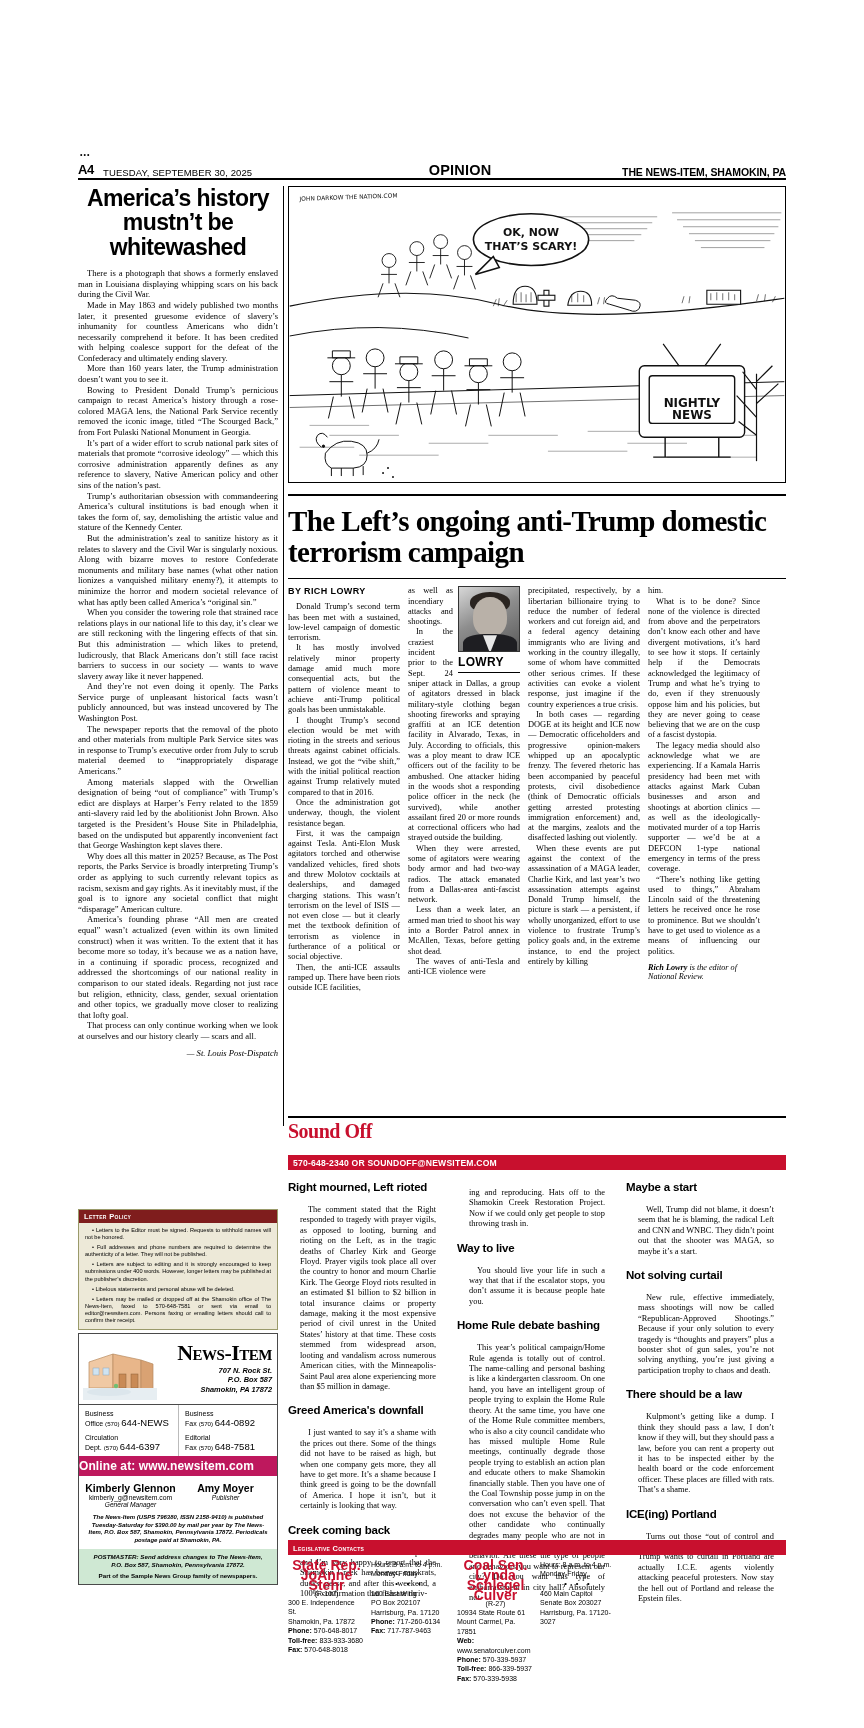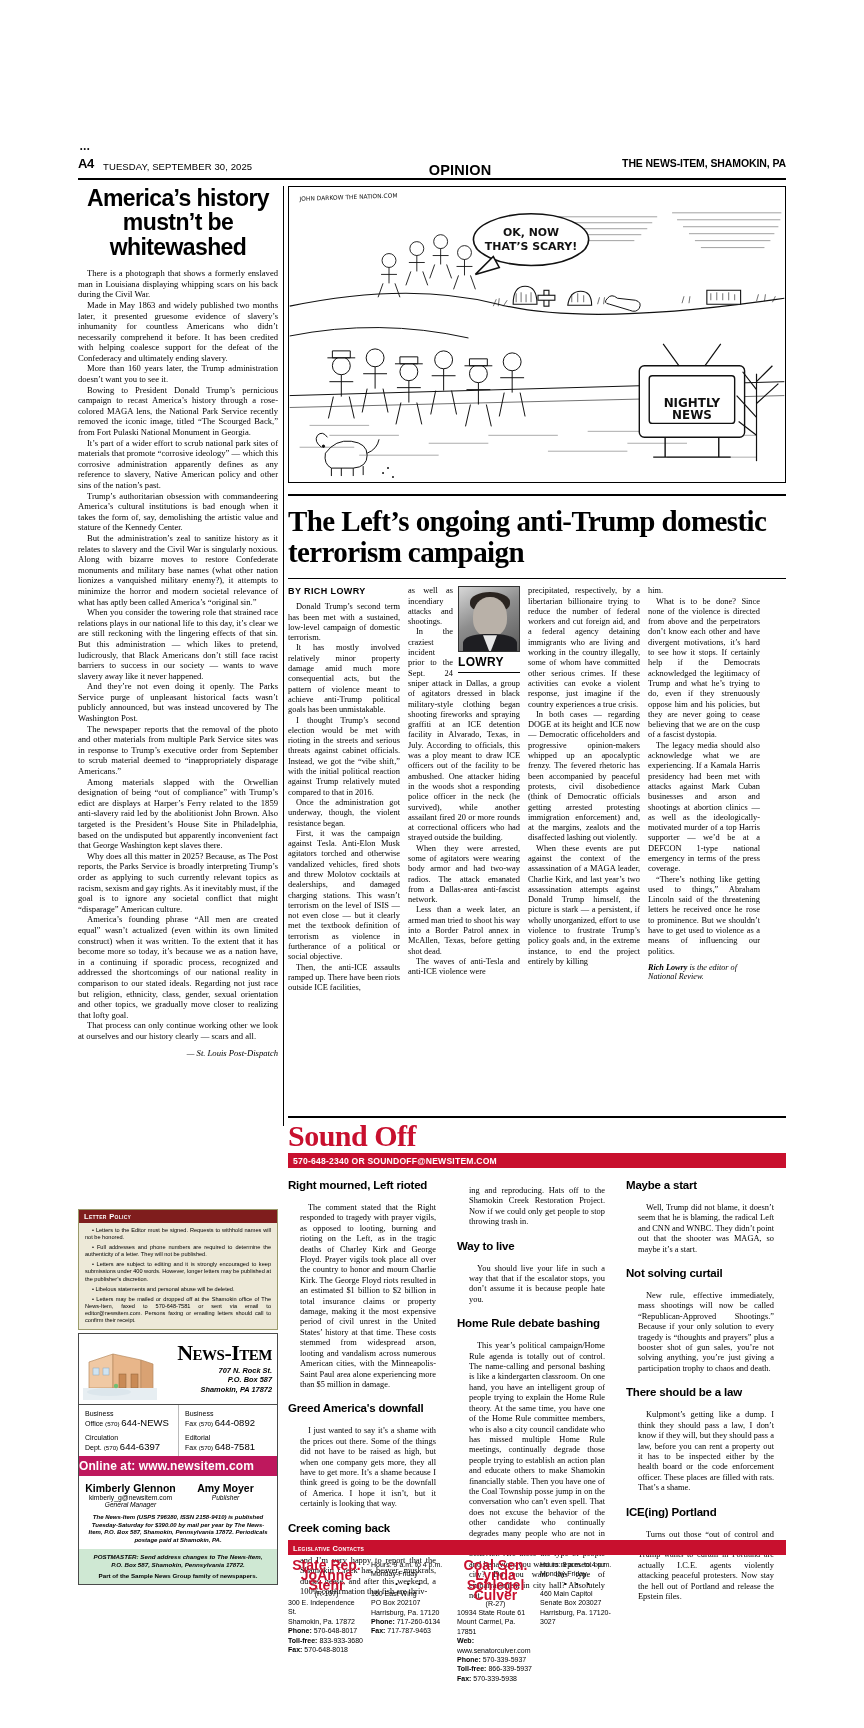--- a/index.html
+++ b/index.html
@@ -10,21 +10,21 @@
     font-family:"Liberation Serif", serif;
     color:#000;
     position:relative;
     overflow:hidden;
   }
   .page { position:relative; width:864px; height:1728px; padding:0; }
 
   
   .masthead {
     position:absolute; left:78px; top:148px; width:708px; height:30px;
-    display:flex; align-items:center; justify-content:space-between;
+    display:flex; align-items:flex-end; justify-content:space-between;
     font-family:"Liberation Sans", sans-serif;
     gap:47px;
   }
   .mh-left { display:flex; align-items:flex-end; gap:9px; }
   .mh-page { font-weight:bold; font-size:13px; letter-spacing:-0.3px; }
   .mh-dots { font-size:7px; letter-spacing:1px; position:absolute; top:-9px; left:2px; }
   .mh-date { font-size:9.5px; letter-spacing:0.1px; }
   .mh-center { font-weight:bold; font-size:14.5px; letter-spacing:0.2px;
      position:absolute; left:50%; transform:translateX(-50%); bottom:0;margin-left:28px;}
   .mh-right { font-weight:bold; font-size:10.5px; letter-spacing:-0.1px; }
@@ -92,22 +92,22 @@
     font-family:"Liberation Sans", sans-serif; font-weight:bold; font-size:12px;
     letter-spacing:0.3px; padding-top:3px; border-bottom:1.5px solid #000; padding-bottom:3px;
   }
   .art-end { font-weight:bold; font-size:8.2px; font-style:italic; }
   .art-end span { font-weight:normal; }
 
   
   .soundoff { position:absolute; left:288px; top:1116px; width:498px; }
   .so-rule { height:2px; background:#000; }
   .so-title {
-    font-family:"Liberation Serif", serif; font-weight:bold; font-size:30px;
-    color:#c8102e; letter-spacing:-0.5px; line-height:1; margin:3px 0 2px 0;
+    font-family:"Liberation Serif", serif; font-weight:bold; font-size:20px;
+    color:#c8102e; letter-spacing:-0.5px; line-height:1; margin:3px 0 14px 0;
   }
   .so-bar {
     background:#c8102e; color:#fff; font-family:"Liberation Sans", sans-serif;
     font-weight:bold; font-size:8.6px; letter-spacing:0.2px; padding:2.5px 5px;
   }
   .so-cols { display:flex; gap:9px; margin-top:6px; }
   .so-col { width:160px; }
   .so-h {
     font-family:"Liberation Sans", sans-serif; font-weight:bold;
     font-size:11.5px; margin:5px 0 3px 0; letter-spacing:-0.2px;
@@ -204,25 +204,25 @@
     <div class="edit-body" id="edit-body">
         <p>There is a photograph that shows a formerly enslaved man in Louisiana displaying whipping scars on his back during the Civil War.</p>
         <p>Made in May 1863 and widely published two months later, it presented gruesome evidence of slavery’s inhumanity for countless Americans who didn’t necessarily comprehend it before. It has been credited with helping coalesce support for the defeat of the Confederacy and ultimately ending slavery.</p>
         <p>More than 160 years later, the Trump administration doesn’t want you to see it.</p>
         <p>Bowing to President Donald Trump’s pernicious campaign to recast America’s history through a rose-colored MAGA lens, the National Park Service recently removed the iconic image, titled “The Scourged Back,” from Fort Pulaski National Monument in Georgia.</p>
         <p>It’s part of a wider effort to scrub national park sites of materials that promote “corrosive ideology” — which this corrosive administration apparently defines as any reference to slavery, Native American policy and other sins of the nation’s past.</p>
         <p>Trump’s authoritarian obsession with commandeering America’s cultural institutions is bad enough when it takes the form of, say, demolishing the artistic value and stature of the Kennedy Center.</p>
         <p>But the administration’s zeal to sanitize history as it relates to slavery and the Civil War is singularly noxious. Along with bizarre moves to restore Confederate monuments and military base names (what other nation lionizes a vanquished military enemy?), it attempts to minimize the horror and modern societal relevance of what has aptly been called America’s “original sin.”</p>
         <p>When you consider the towering role that strained race relations plays in our national life to this day, it’s clear we are still reckoning with the lingering effects of that sin. But this administration — which likes to pretend, ludicrously, that Black Americans don’t still face racist barriers to success in our society — wants to wave slavery away like it never happened.</p>
         <p>And they’re not even doing it openly. The Parks Service purge of unpleasant historical facts wasn’t publicly announced, but was instead uncovered by The Washington Post.</p>
-        <p>The newspaper reports that the removal of the photo and other materials from multiple Park Service sites was in response to Trump’s executive order from September to scrub material deemed to “inappropriately disparage Americans.”</p>
+        <p>The newspaper reports that the removal of the photo and other materials from multiple Park Service sites was in response to Trump’s executive order from July to scrub material deemed to “inappropriately disparage Americans.”</p>
         <p>Among materials slapped with the Orwellian designation of being “out of compliance” with Trump’s edict are displays at Harper’s Ferry related to the 1859 anti-slavery raid led by the abolitionist John Brown. Also targeted is the President’s House Site in Philadelphia, based on the undisputed but apparently inconvenient fact that George Washington kept slaves there.</p>
         <p>Why does all this matter in 2025? Because, as The Post reports, the Parks Service is broadly interpreting Trump’s order as applying to such currently relevant topics as racism, sexism and gay rights. As it inevitably must, if the goal is to ignore any societal conflict that might “disparage” American culture.</p>
         <p>America’s founding phrase “All men are created equal” wasn’t actualized (even within its own limited construct) when it was written. To the extent that it has become more so today, it’s because we as a nation have, in a continuing if sporadic process, recognized and addressed the shortcomings of our national reality in comparison to our stated ideals. Regarding not just race but religion, ethnicity, class, gender, sexual orientation and other topics, we gradually move closer to realizing that lofty goal.</p>
-        <p>That process can only continue working other we look at ourselves and our history clearly — scars and all.</p>
+        <p>That process can only continue working when we look at ourselves and our history clearly — scars and all.</p>
       </div>
     <div class="edit-cred">— St. Louis Post-Dispatch</div>
   </div>
 
   <div class="cartoon">
     <svg viewBox="0 0 498 297" width="496" height="295">
       <rect x="0" y="0" width="498" height="297" fill="#fff"></rect>
 
       <text x="10" y="14" font-family="DejaVu Sans, sans-serif" font-size="6" fill="#111" transform="rotate(-2 10 14)">JOHN DARKOW THE NATION.COM</text>
 

